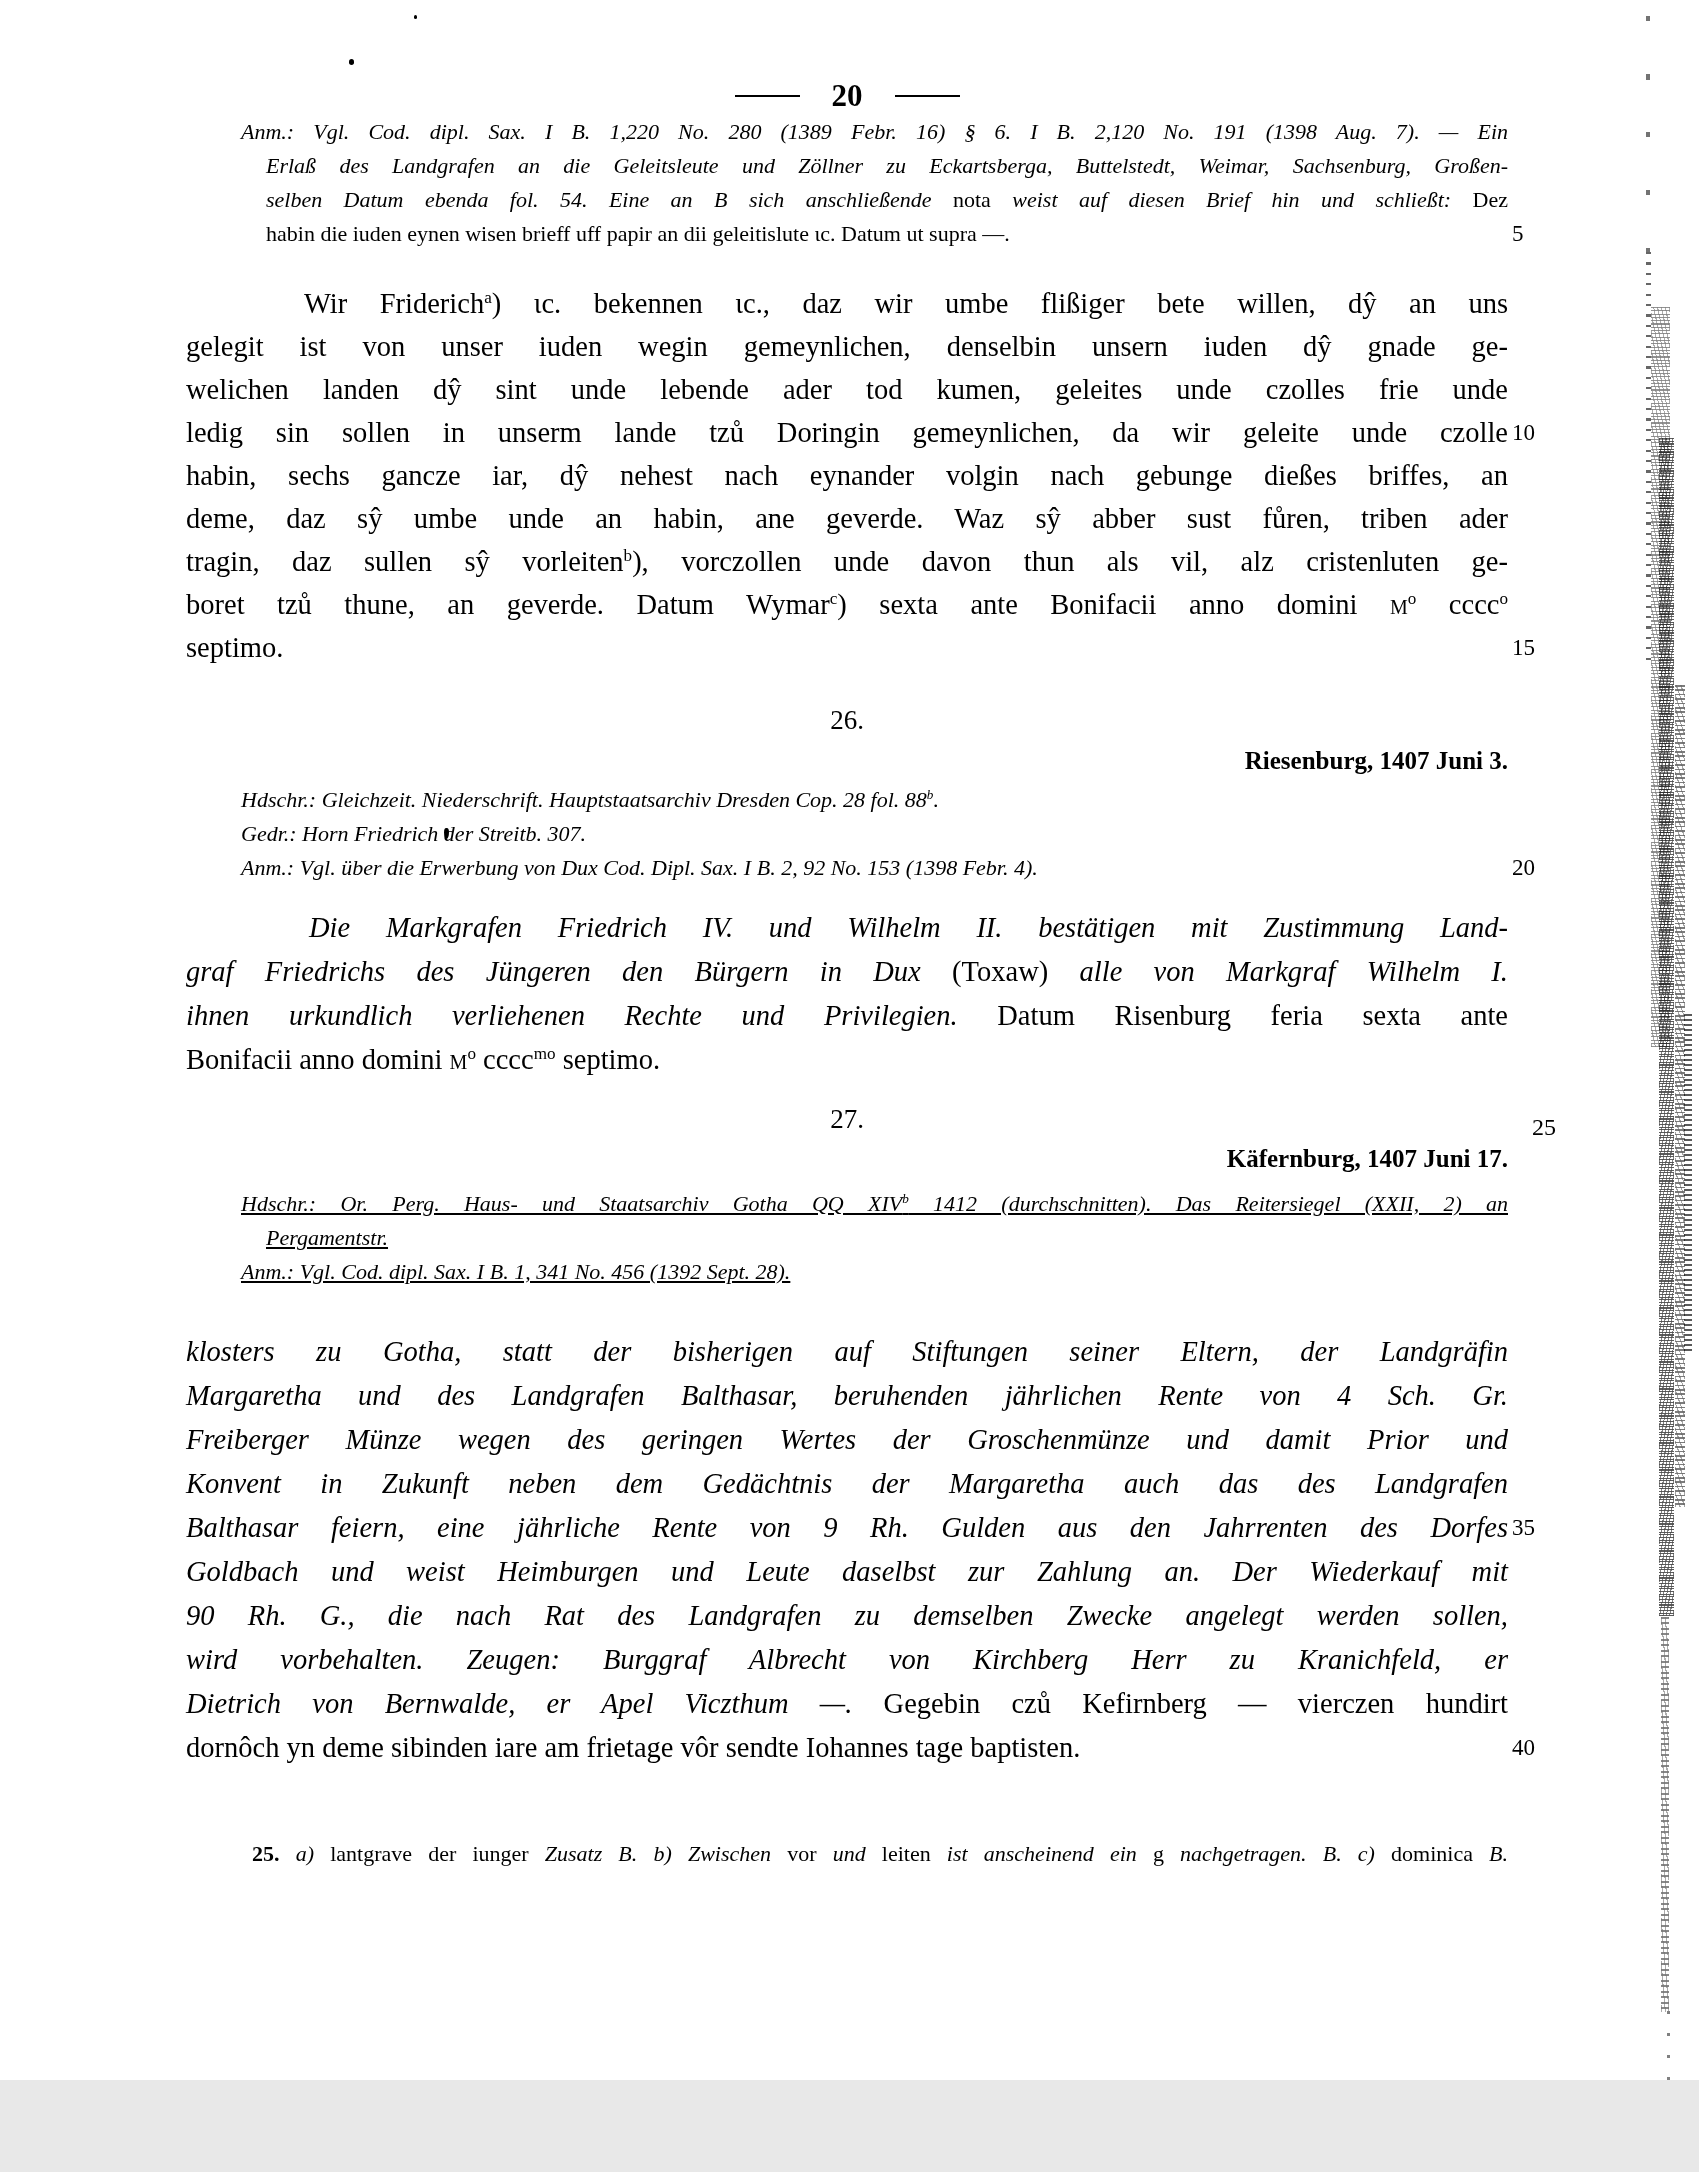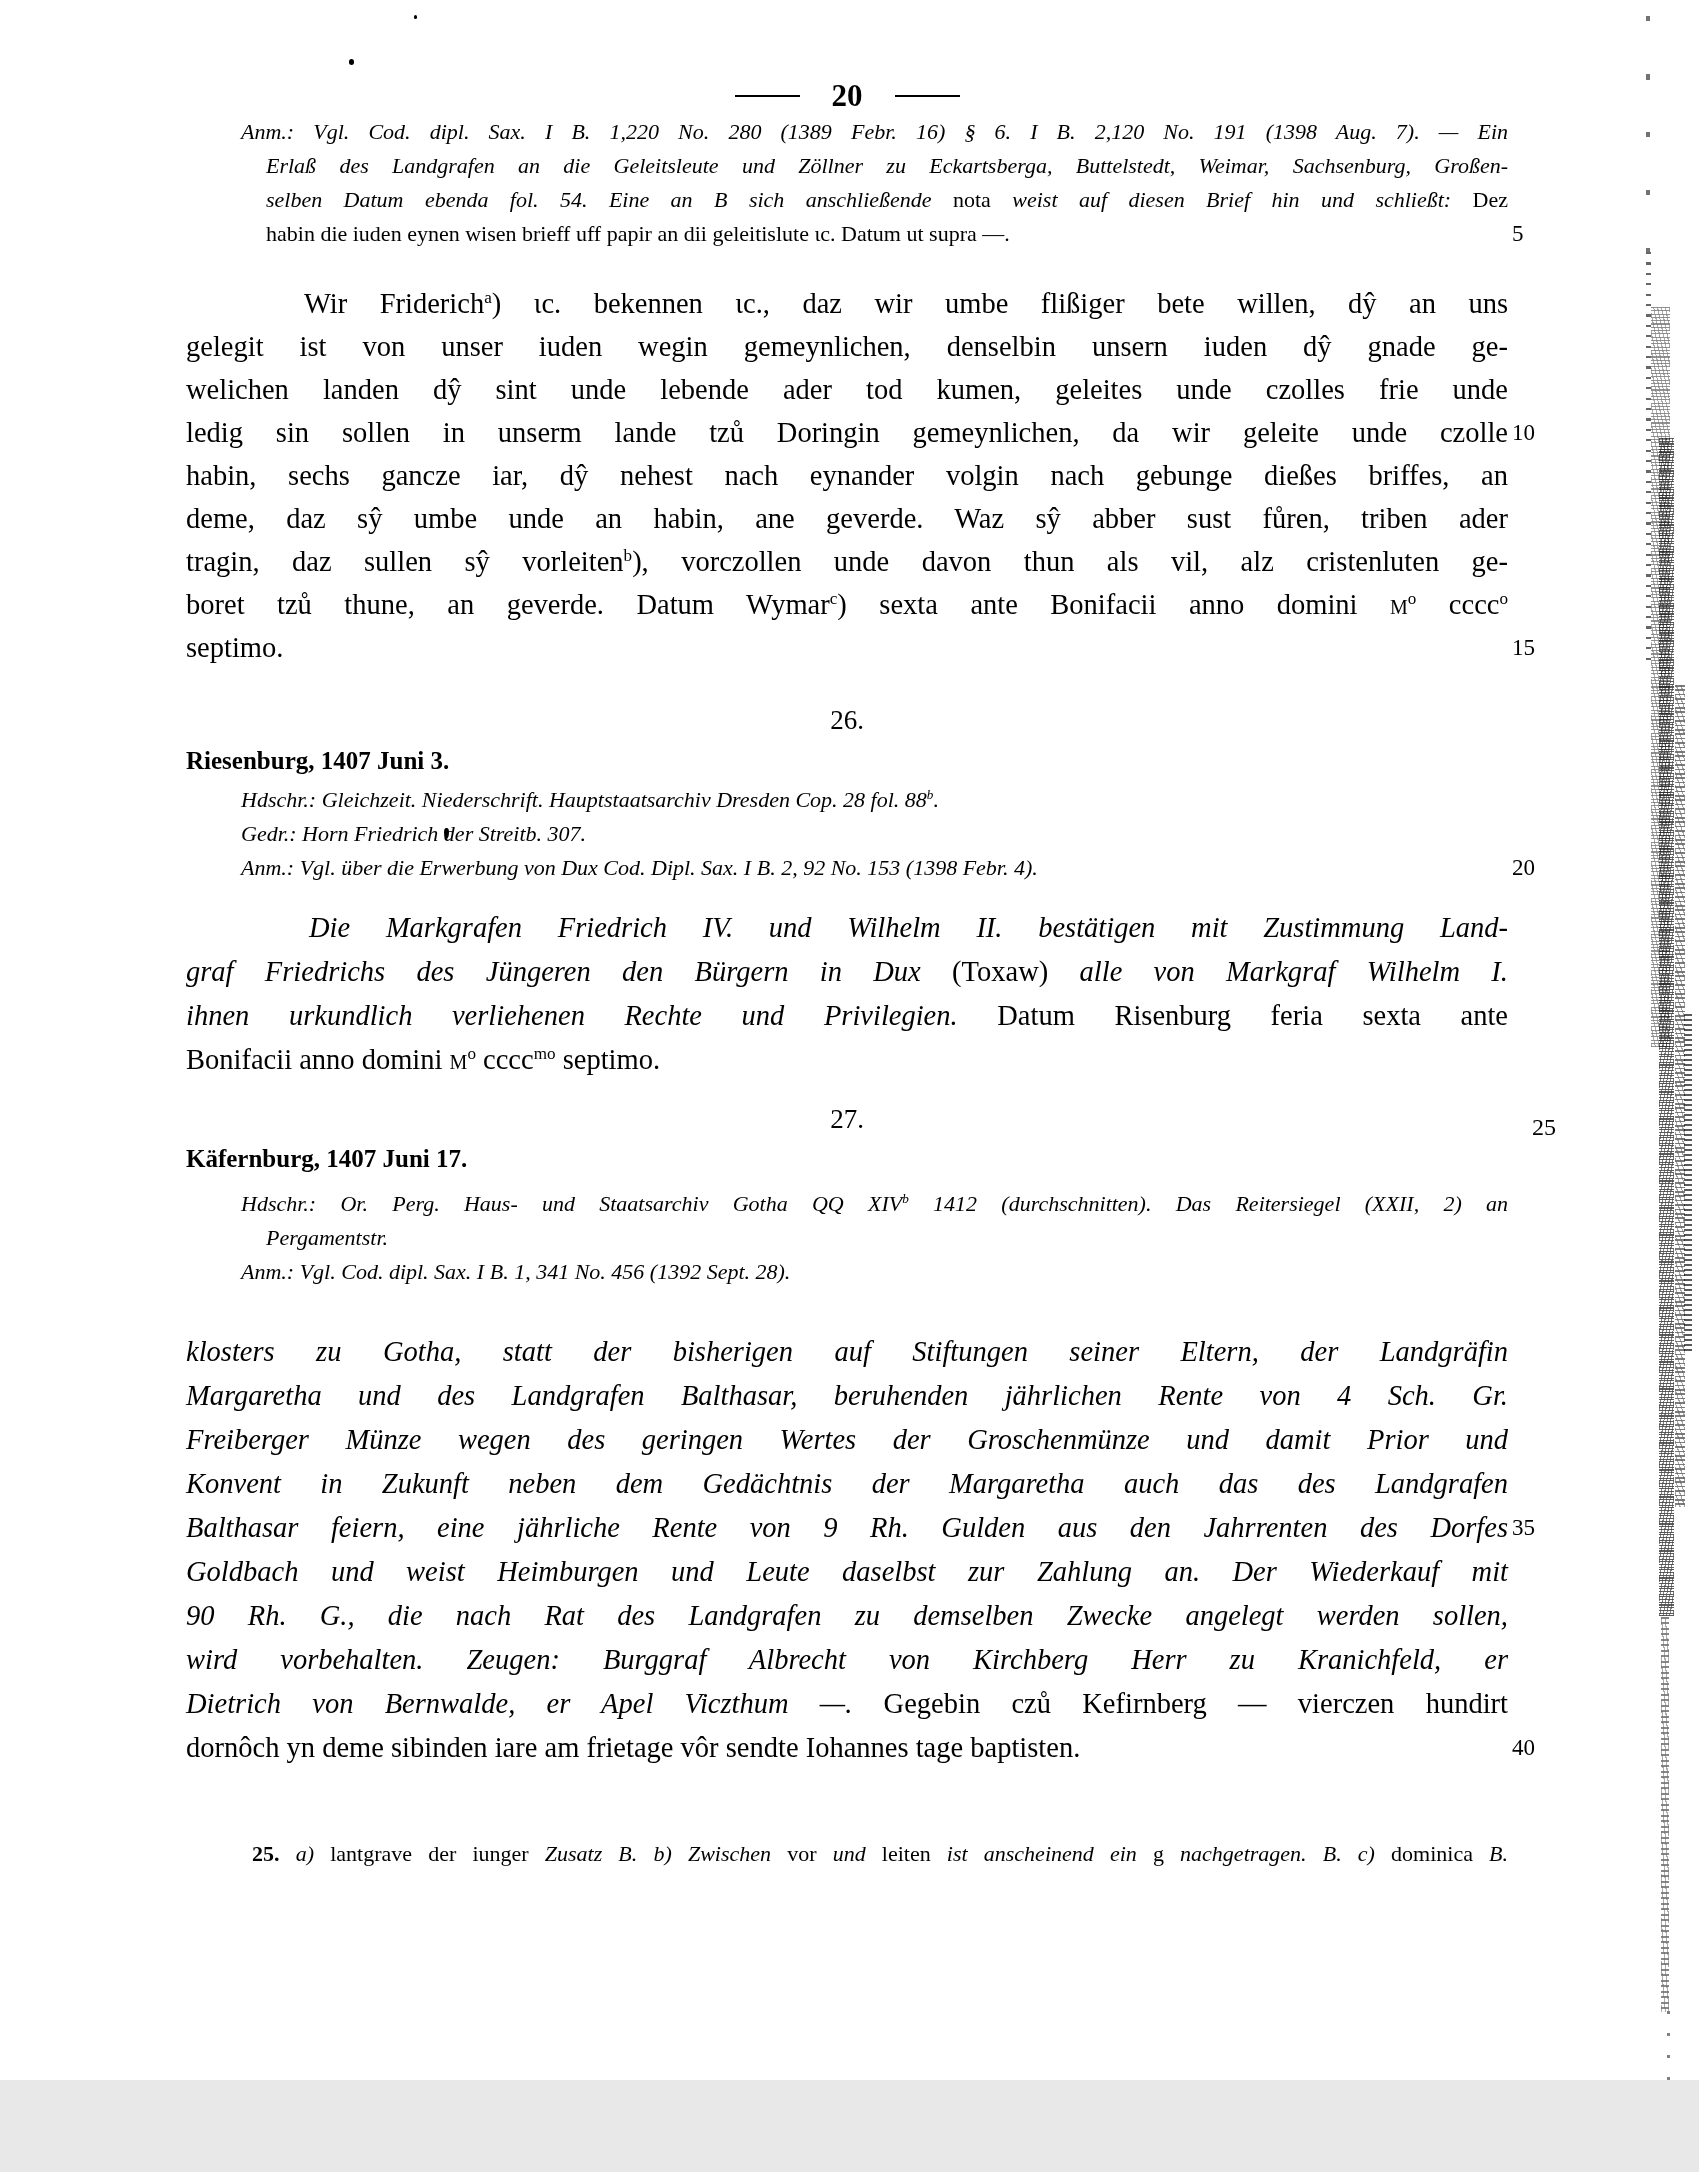--- a/index.html
+++ b/index.html
@@ -29,24 +29,24 @@
   .bodytext { font-size:28.5px; line-height:43px; margin-top:31px; }
 
   
   .abstract { font-style:italic; font-size:28.5px; line-height:44px; }
   .abstract .line.ind { text-indent:123px; }
 
   
   .heading { position:relative; text-align:center; font-size:27px; line-height:35px; }
   .h26 { margin-top:34px; }
   .h27 { margin-top:20px; }
-  .dateline { text-align:left; font-weight:bold; font-size:25px; line-height:32px; margin-top:6.6px; }
+  .dateline { text-align:right; font-weight:bold; font-size:25px; line-height:32px; margin-top:6.6px; }
   .dl27 { margin-top:5.5px; }
   .sp26 { margin-top:6.6px; }
-  .sp27 { margin-top:12px; }
+  .sp27 { margin-top:12px;text-decoration:underline; }
   .ab26 { margin-top:21px; }
   .ab27 { margin-top:41px; }
 
   
   .footnote { font-size:22px; line-height:27px; margin-left:66px; width:1256px; margin-top:70px; }
 
   
   .lnum {
     position:absolute; right:-48px; top:0; width:44px; text-align:right;
     font-style:normal; font-weight:normal; font-size:23px; text-indent:0;

